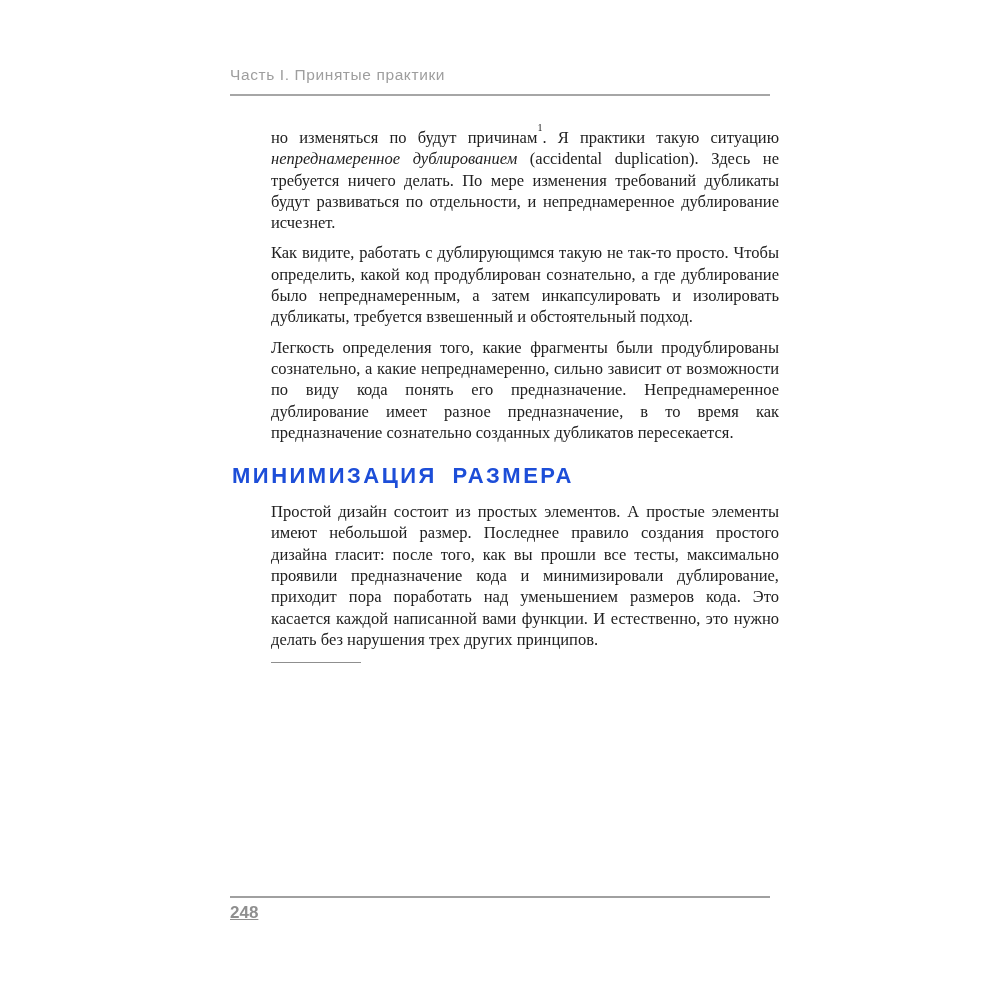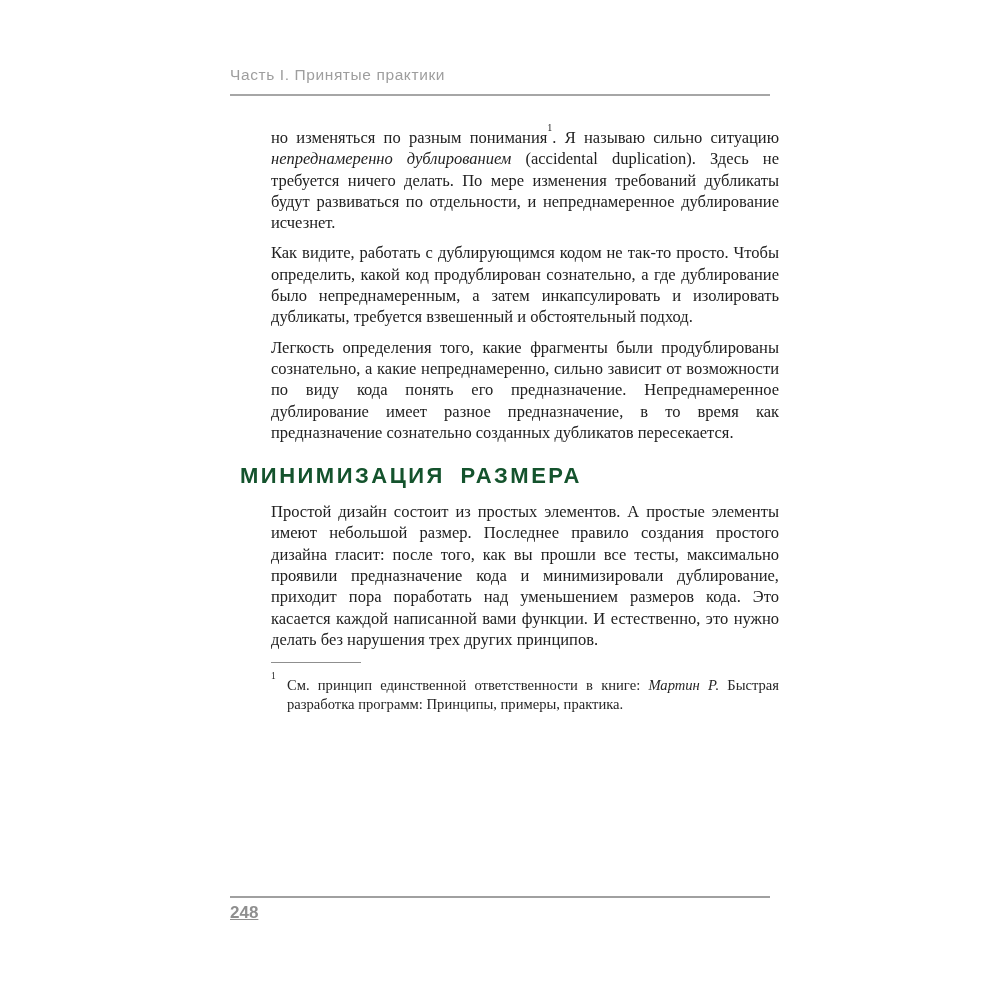--- a/index.html
+++ b/index.html
@@ -54,28 +54,28 @@
   }
   .fn-ref {
     font-size: 10px;
     line-height: 0;
     position: relative;
     top: -6px;
   }
   .emph { font-style: italic; }
 
   .section-heading {
-    margin: 20px 0 12px 10px;
+    margin: 20px 0 12px 2px;
     font-family: "Liberation Sans", "DejaVu Sans", sans-serif;
     font-weight: bold;
     font-size: 22px;
     line-height: 26px;
     letter-spacing: 2.5px;
     word-spacing: 7px;
-    color: #14532d;
+    color: #1d4ed8;
   }
 
   
   .footnote-sep {
     margin: 12px 0 9px 41px;
     width: 90px;
     height: 1px;
     background: #8f8f8f;
   }
   .footnote {
@@ -120,34 +120,33 @@
 </head>
 <body>
 
 <div class="sheet">
 
   <div class="running-header">Часть I. Принятые практики</div>
   <div class="header-rule"></div>
 
   <div class="content">
 
-    <p class="body-para"><span>но изменяться по разным понимания</span><sup class="fn-ref">1</sup><span>. Я называю сильно ситуацию </span><span class="emph">непреднамеренно дублированием</span><span> (accidental duplication). Здесь не требуется ничего делать. По мере изменения требований дубликаты будут развиваться по отдельности, и непреднамеренное дублирование исчезнет.</span></p>
+    <p class="body-para"><span>но изменяться по будут причинам</span><sup class="fn-ref">1</sup><span>. Я практики такую ситуацию </span><span class="emph">непреднамеренное дублированием</span><span> (accidental duplication). Здесь не требуется ничего делать. По мере изменения требований дубликаты будут развиваться по отдельности, и непреднамеренное дублирование исчезнет.</span></p>
 
-    <p class="body-para">Как видите, работать с дублирующимся кодом не так-то просто. Чтобы определить, какой код продублирован сознательно, а где дублирование было непреднамеренным, а затем инкапсулировать и изолировать дубликаты, требуется взвешенный и обстоятельный подход.</p>
+    <p class="body-para">Как видите, работать с дублирующимся такую не так-то просто. Чтобы определить, какой код продублирован сознательно, а где дублирование было непреднамеренным, а затем инкапсулировать и изолировать дубликаты, требуется взвешенный и обстоятельный подход.</p>
 
     <p class="body-para">Легкость определения того, какие фрагменты были продублированы сознательно, а какие непреднамеренно, сильно зависит от возможности по виду кода понять его предназначение. Непреднамеренное дублирование имеет разное предназначение, в то время как предназначение сознательно созданных дубликатов пересекается.</p>
 
 
 
     <h2 class="section-heading">МИНИМИЗАЦИЯ РАЗМЕРА</h2>
 
     <p class="body-para">Простой дизайн состоит из простых элементов. А простые элементы имеют небольшой размер. Последнее правило создания простого дизайна гласит: после того, как вы прошли все тесты, максимально проявили предназначение кода и минимизировали дублирование, приходит пора поработать над уменьшением размеров кода. Это касается каждой написанной вами функции. И естественно, это нужно делать без нарушения трех других принципов.</p>
 
     <div class="footnote-sep"></div>
 
-    <p class="footnote"><sup class="fn-marker">1</sup><span>См. принцип единственной ответственности в книге: </span><span class="emph">Мартин Р.</span><span> Быстрая разработка программ: Принципы, примеры, практика.</span></p>
 
   </div>
 
   <div class="footer-rule"></div>
   <div class="page-number">248</div>
 
 </div>
 
 </body></html>

